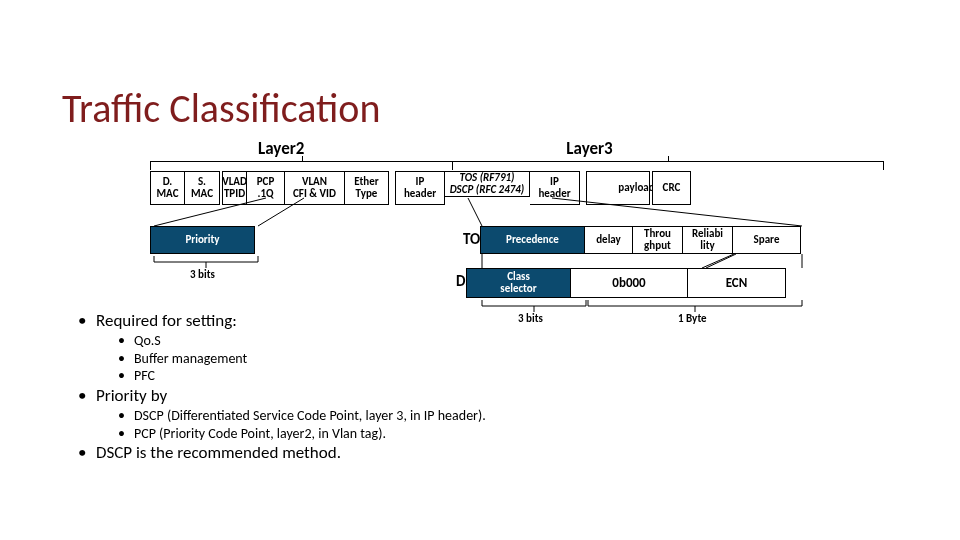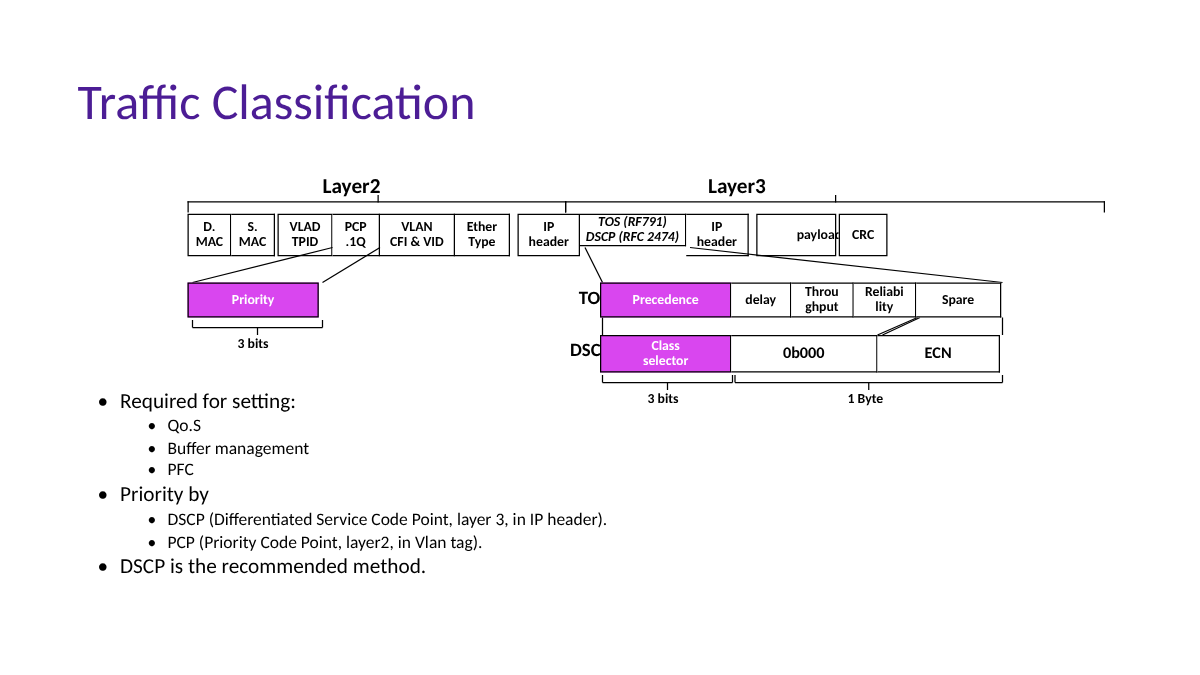--- a/index.html
+++ b/index.html
@@ -9,24 +9,24 @@
     height: 540px;
     background: #ffffff;
     font-family: "Calibri", "Segoe UI", Arial, sans-serif;
     color: #000;
     overflow: hidden;
   }
   .slide { position: relative; width: 960px; height: 540px; }
 
   .title {
     position: absolute;
-    left: 62px; top: 57px;
+    left: 62px; top: 84px;
     font-size: 40px;
     font-weight: 400;
-    color: #4c1d95;
+    color: #7f1d1d;
   }
 
   
   .diagram {
     position: absolute;
     left: 150px; top: 138px;
     width: 750px;
   }
 
   .layer-labels {
@@ -71,21 +71,21 @@
     line-height: 1.05;
     padding: 1px 2px;
     background: #fff;
     box-sizing: border-box;
   }
   .cell + .cell { border-left: 0; }
 
   
   .cA1{width:35px;height:34px;}
   .cA2{width:35px;height:34px;}
-  .cA3{width:44px;height:34px;}
+  .cA3{width:25px;height:34px;}
   .cA4{width:38px;height:34px;}
   .cA5{width:60px;height:34px;}
   .cA6{width:44px;height:34px;}
   .cA7{width:50px;height:34px;}
   .cA8{width:85px;height:26px;font-style:italic;}
   .cA9{width:50px;height:34px;}
   .cA10{width:64px;height:34px;padding-left:39px;}
   .cA11{width:39px;height:34px;}
   .gap0{width:2px;border:0;background:transparent!important;height:34px;}
   .gap {width:6px;border:0;background:transparent!important;height:34px;}
@@ -101,27 +101,27 @@
   .rowB { position: absolute; top: 88px; left: 0; }
   .cB1{width:105px;height:28px;}
   .rowB .gapB{width:225px;border:0;background:transparent;height:28px;}
   .cB2{width:105px;height:28px;}
   .cB3{width:48px;height:28px;}
   .cB4{width:50px;height:28px;}
   .cB5{width:50px;height:28px;}
   .cB6{width:68px;height:28px;}
 
   
-  .rowC { position: absolute; top: 130px; left: 330px; }
+  .rowC { position: absolute; top: 130px; left: 316px; }
   .cC1{width:105px;height:30px;}
   .cC2{width:117px;height:30px;}
   .cC3{width:98px;height:30px;}
 
   .blue {
-    background: #d946ef;
+    background: #0c4a6e;
     color: #fff;
   }
 
   .tiny {
     position: absolute;
     font-size: 11px;
     font-weight: 700;
   }
 
   

